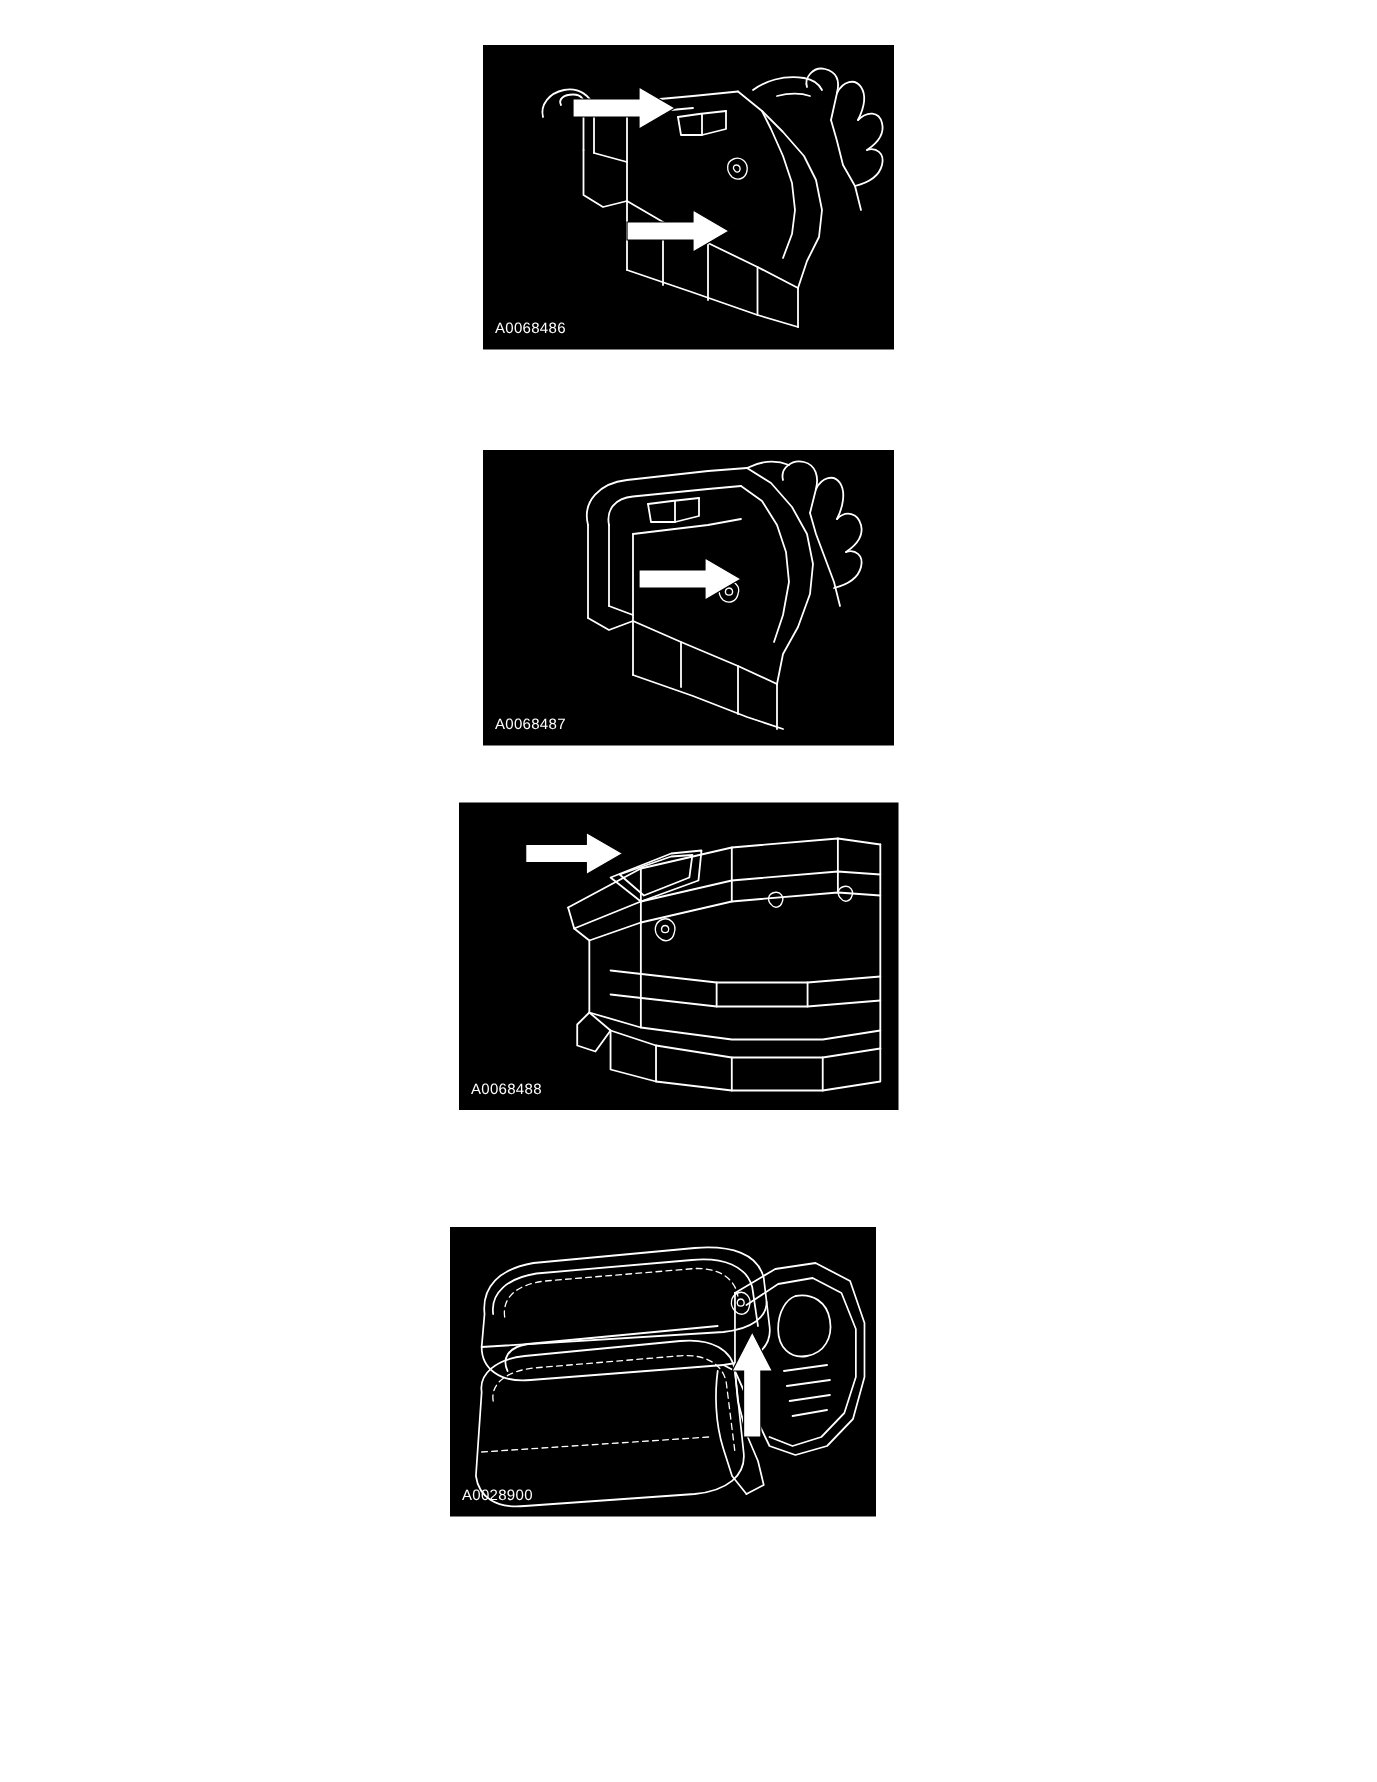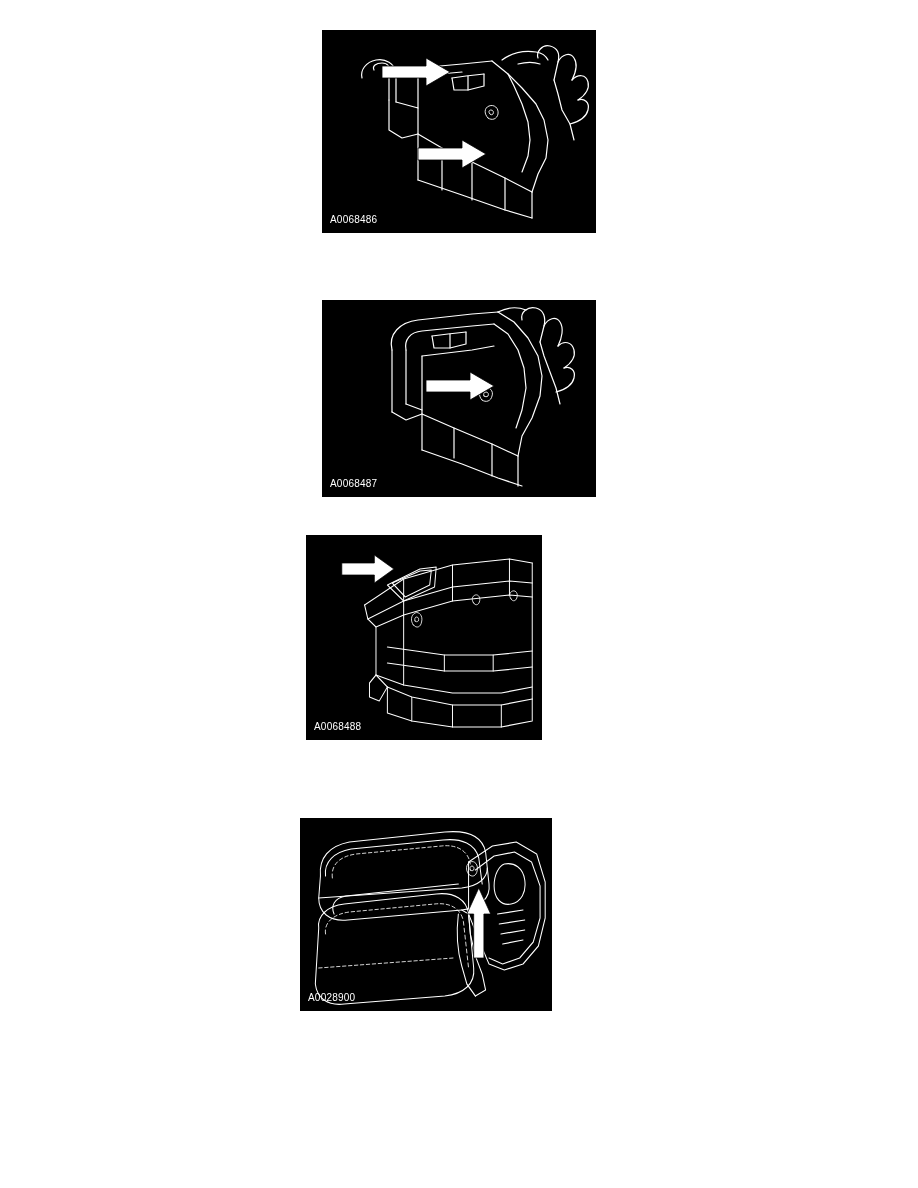--- a/index.html
+++ b/index.html
@@ -153,21 +153,21 @@
         <path d="M218 42 L222 56 L228 72 L234 88 L238 104"></path>
         <path d="M176 12 C184 8 194 6 204 10"></path>
       </g>
       <g class="arrow">
         <path d="M104 80 L148 80 L148 72 L172 86 L148 100 L148 92 L104 92 Z"></path>
       </g>
     </svg>
     <div class="fig-id" style="left:8px; bottom:8px;">A0068487</div>
   </div>
 
-  <div class="figure" id="fig2" style="left:306px; top:535px; width:236px; height:205px;">
+  <div class="figure" id="fig2" style="left:306px; top:535px; width:293px; height:205px;">
     <svg viewBox="0 0 290 205" preserveAspectRatio="none">
       <g class="stroke">
         <path d="M72 70 L120 44 L180 30 L250 24 L278 28"></path>
         <path d="M72 70 L76 84 L120 66 L180 52 L250 46 L278 48"></path>
         <path d="M120 44 L120 66"></path>
         <path d="M180 30 L180 52"></path>
         <path d="M250 24 L250 46"></path>
         <path d="M76 84 L86 92 L120 80 L180 66 L250 60 L278 62"></path>
         <path d="M120 66 L120 80"></path>
         <path d="M180 52 L180 66"></path>
@@ -198,21 +198,21 @@
         <path d="M180 170 L180 192"></path>
         <path d="M240 170 L240 192"></path>
       </g>
       <g class="arrow">
         <path d="M44 28 L84 28 L84 20 L108 34 L84 48 L84 40 L44 40 Z"></path>
       </g>
     </svg>
     <div class="fig-id" style="left:8px; bottom:8px;">A0068488</div>
   </div>
 
-  <div class="figure" id="fig3" style="left:300px; top:818px; width:252px; height:193px;">
+  <div class="figure" id="fig3" style="left:300px; top:818px; width:284px; height:193px;">
     <svg viewBox="0 0 296 193" preserveAspectRatio="none">
       <g class="stroke">
         <path d="M24 58 C22 40 34 28 58 24 L170 14 C196 12 214 18 218 34 L222 66 C224 80 212 90 190 92 L56 102 C34 104 22 94 22 80 Z"></path>
         <path d="M30 58 C28 44 40 34 60 31 L168 22 C190 20 206 26 210 40 L214 66"></path>
         <path d="M22 80 L190 70 C210 68 220 60 220 50"></path>
         <path d="M40 96 C36 88 40 80 54 78 L186 66"></path>
       </g>
       <g class="stroke-dash">
         <path d="M38 60 C36 46 48 38 66 36 L166 28 C186 26 198 34 200 46"></path>
       </g>

